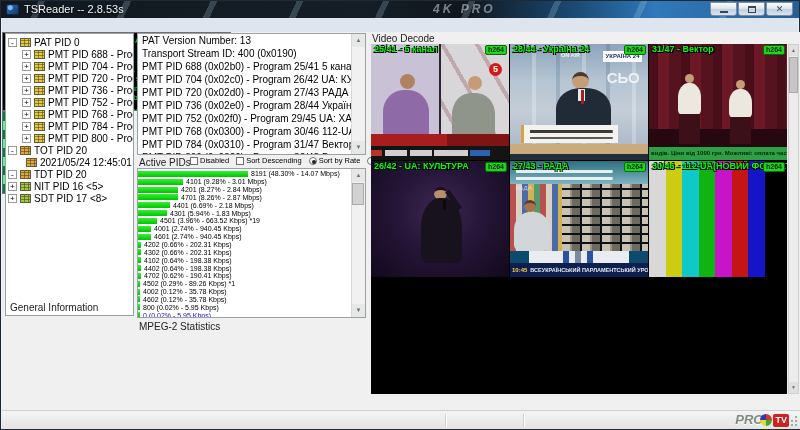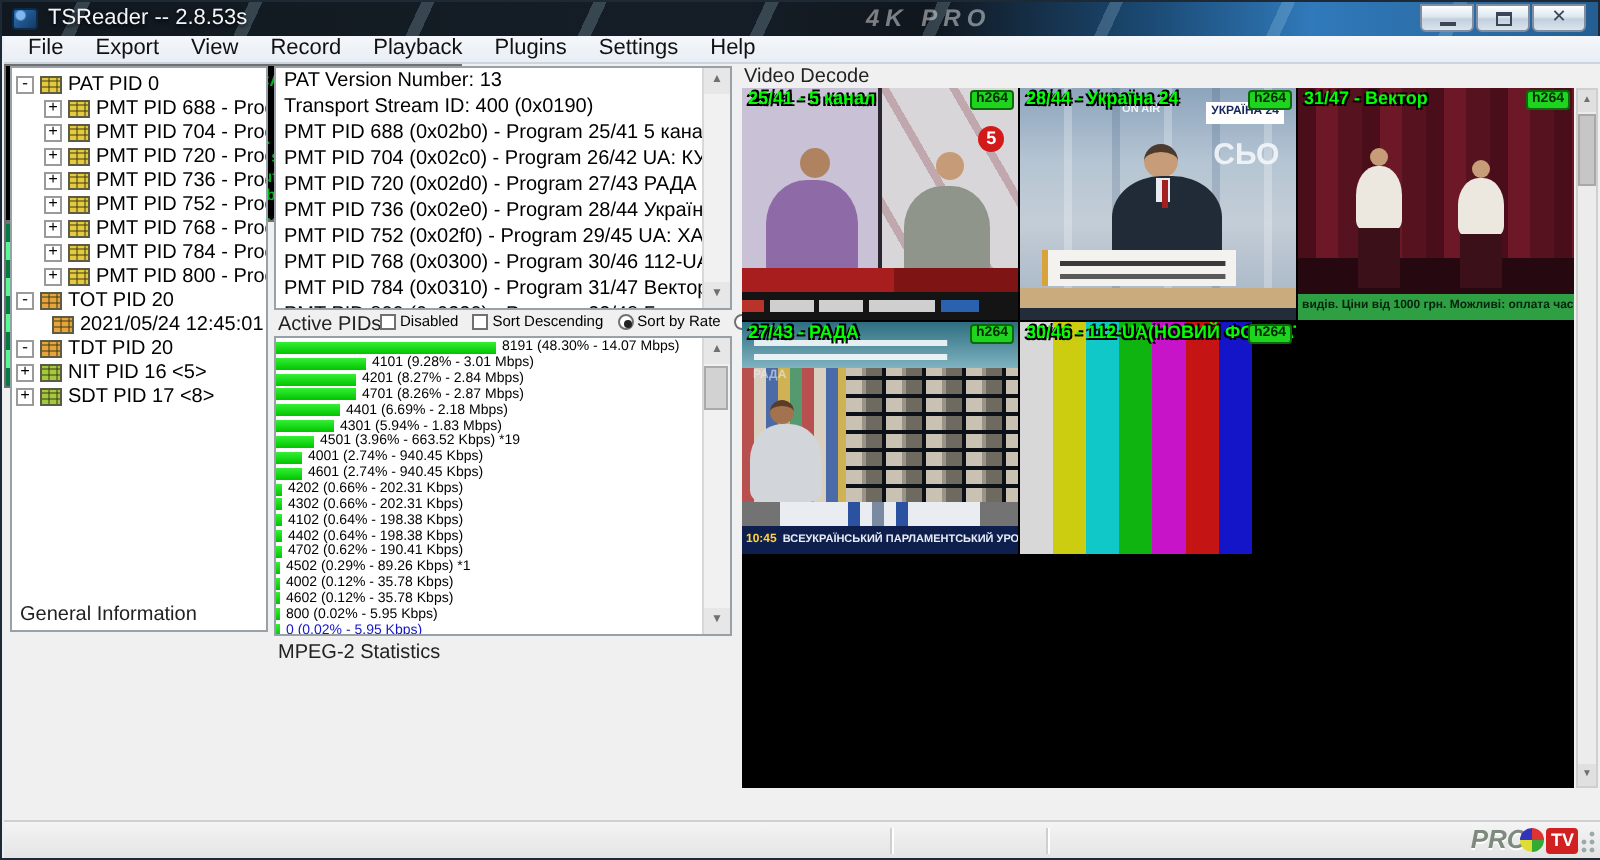--- a/index.html
+++ b/index.html
@@ -158,21 +158,21 @@
   .c5 .hS{left:45%;top:18%;width:14px;height:14px;background:#c69a74;border-top:4px solid #2c2020;box-sizing:border-box}
   .c5 .tS{left:35%;top:30%;width:32%;height:48%;background:#8233a6}
   .c5 .stand{position:absolute;left:53%;top:38%;width:2px;height:34%;background:#0e0e0e}
   .c5 .amber{position:absolute;left:6%;top:78%;width:88%;height:11%;background:#d39a1d;
     background-image:linear-gradient(0deg,transparent 0 25%,#4a3408 25% 45%,transparent 45% 60%,#4a3408 60% 80%,transparent 80%);background-size:80% 100%;background-position:8px 0;background-repeat:no-repeat}
 
   
   .c6{background:linear-gradient(90deg,#000 0 5%,#99a00a 5% 14%,#000 14% 16%,#e8e8e8 16% 25%,#000 25% 27%,#0f9aa2 27% 36%,#000 36% 38%,#0cb22c 38% 47%,#000 47% 49%,#19b4ca 49% 58%,#000 58% 60%,#2128ca 60% 69%,#000 69% 71%,#9c16aa 71% 80%,#000 80% 82%,#c21818 82% 91%,#000 91% 93%,#2a22b2 93% 100%)}
 
   
-  .c7{background:#737373}
+  .c7{background:#0c4a6e}
   .c7 .hdr{position:absolute;left:0;top:0;width:100%;height:20%;background:linear-gradient(180deg,#2e6e80,#7fb3c0);
     background-image:linear-gradient(0deg,transparent 0 18%,rgba(255,255,255,.85) 18% 30%,transparent 30% 48%,rgba(255,255,255,.85) 48% 60%,transparent 60%),linear-gradient(180deg,#2e6e80,#7fb3c0);background-size:70% 100%,100% 100%;background-position:15% 0,0 0;background-repeat:no-repeat}
   .c7 .wm{position:absolute;left:4%;top:21%;color:rgba(235,235,235,.6);font:bold 6px/7px "Liberation Sans",sans-serif;z-index:4}
   .c7 .flags{position:absolute;left:0;top:20%;width:38%;height:58%;
     background:repeating-linear-gradient(90deg,#b85050 0 6px,#d9d0c1 6px 12px,#4a6aa8 12px 18px,#d0b254 18px 24px,#55996e 24px 30px)}
   .c7 .hP{left:10%;top:34%;width:12px;height:12px;background:#a3724e;border-top:3px solid #5a3c28;box-sizing:border-box}
   .c7 .tP{left:3%;top:44%;width:26%;height:34%;background:#d2d5d9}
   .c7 .grid{position:absolute;left:38%;top:20%;width:62%;height:58%;background-color:#10161f;
     background-image:repeating-linear-gradient(0deg,transparent 0 7px,#0c1118 7px 9px),
       repeating-linear-gradient(90deg,#c9c2b2 0 8px,#9a9488 8px 10px,#6f6a60 10px 18px,#0c1118 18px 20px)}
@@ -219,30 +219,20 @@
         </div>
       <div class="cbtn">
           <span class="glyph-max"></span>
         </div>
       <div class="cbtn">
           <span class="glyph-close">✕</span>
         </div>
     </div>
   </div>
 
-  <div class="menubar">
-    <span class="mitem">File</span>
-    <span class="mitem">Export</span>
-    <span class="mitem">View</span>
-    <span class="mitem">Record</span>
-    <span class="mitem">Playback</span>
-    <span class="mitem">Plugins</span>
-    <span class="mitem">Settings</span>
-    <span class="mitem">Help</span>
-  </div>
 
   <div class="client">
 
     <div class="box tree">
       <div class="trow lvl0">
           <span class="exp">-</span>
           <span class="ticon ic-y"></span>
           <span class="tlabel">PAT PID 0</span>
         </div>
       <div class="trow lvl1">
@@ -538,20 +528,28 @@
           <div class="torso tA"></div>
           <div class="sA"></div>
         <div class="head hB"></div>
           <div class="torso tB"></div>
           <div class="sB"></div>
         <div class="gticker">видів. Ціни від 1000 грн. Можливі: оплата частина</div>
         <div class="vlabel">31/47 - Вектор</div>
         <div class="badge">h264</div>
       </div>
 
+      <div class="vcell c4">
+        <div class="head hS"></div>
+          <div class="torso tS"></div>
+        <div class="arm"></div>
+          <div class="mic"></div>
+        <div class="vlabel">26/42 - UA: КУЛЬТУРА</div>
+        <div class="badge">h264</div>
+      </div>
 
 
 
       <div class="vcell c7">
         <div class="hdr"></div>
         <div class="wm">РАДА</div>
         <div class="flags"></div>
         <div class="head hP"></div>
           <div class="torso tP"></div>
         <div class="grid"></div>

